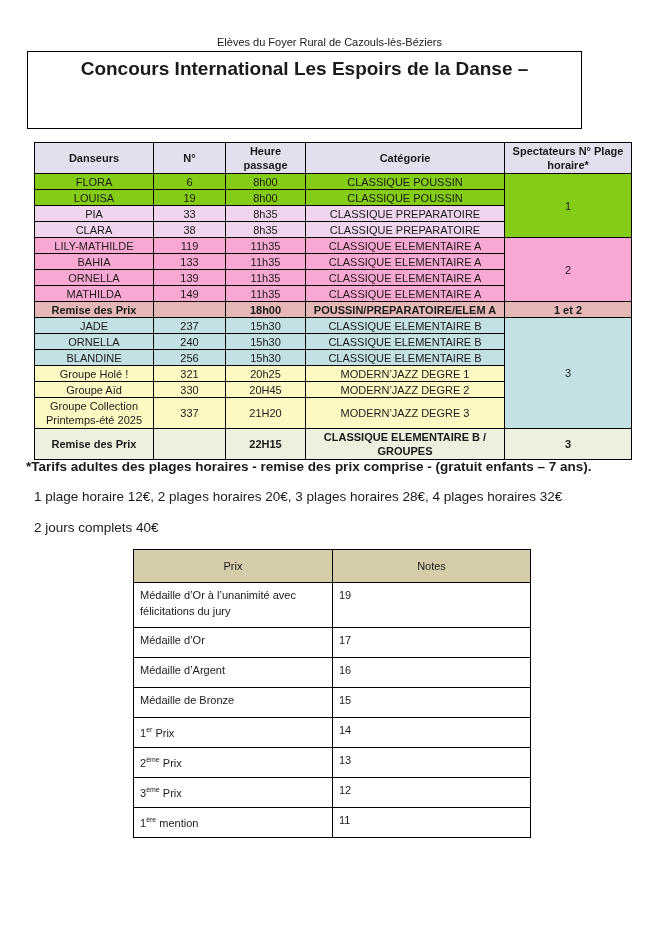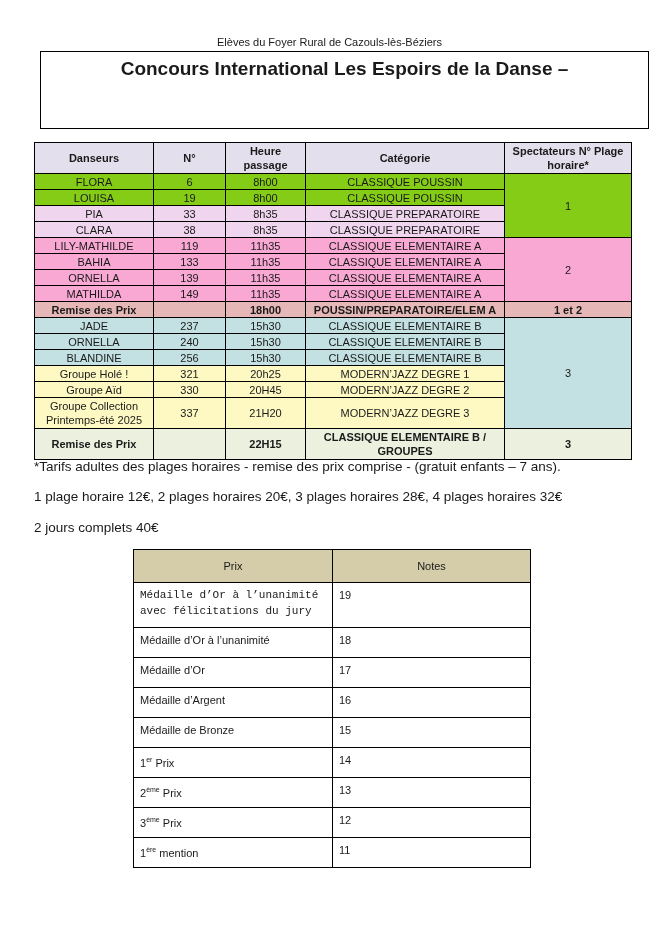--- a/index.html
+++ b/index.html
@@ -1,42 +1,42 @@
 <!DOCTYPE html>
 <html><head>
 <meta charset="utf-8">
 <style>
   html, body { margin:0; padding:0; background:#ffffff; }
   body { width:659px; height:943px; position:relative; font-family:"Liberation Sans", sans-serif; color:#1a1a1a; overflow:hidden; }
   .subtitle { position:absolute; left:0; top:36px; width:659px; text-align:center; font-size:11px; }
-  .title-box { position:absolute; left:40px; top:51px; width:609px; height:78px; border:1.5px solid #000; box-sizing:border-box; text-align:center; }
+  .title-box { position:absolute; left:27px; top:51px; width:555px; height:78px; border:1.5px solid #000; box-sizing:border-box; text-align:center; }
   .title-line { font-size:19px; font-weight:bold; line-height:21px; }
   .title-line.l1 { margin-top:6px; }
   .title-line.l2 { margin-top:15px; }
 
   table.sched { position:absolute; left:34px; top:142px; width:597px; border-collapse:collapse; table-layout:fixed; font-size:11px; }
   table.sched td, table.sched th { border:1px solid #000; text-align:center; padding:0 2px; line-height:14px; height:15px; }
   table.sched th { background:#e4dfec; font-weight:bold; height:30px; font-size:11px; }
   .c-yellow { background:#84cc16; }
   .c-pink { background:#f0d5ee;padding-left:11px; }
   .c-green { background:#f9a8d4; }
   .c-red { background:#e5b8b7; font-weight:bold; }
   .c-blue { background:#c3e0e2; }
   .c-orange { background:#fef9c3;margin-left:21px; }
   .c-lightgreen { background:#ebf1de; font-weight:bold; }
   .tall { height:30px !important; }
 
-  .note-bold { position:absolute; left:34px; top:459px; font-size:13.5px; font-weight:normal; }
+  .note-bold { position:absolute; left:26px; top:459px; font-size:13.5px; font-weight:bold; }
   .note1 { position:absolute; left:34px; top:489px; font-size:13.5px; }
   .note2 { position:absolute; left:34px; top:520px; font-size:13.5px; }
 
   table.prix { position:absolute; left:133px; top:549px; width:397px; border-collapse:collapse; table-layout:fixed; font-size:11px; }
   table.prix th { background:#d5ccaa; font-weight:normal; height:30px; border:1.2px solid #000; text-align:center; }
   table.prix td { border:1.2px solid #000; vertical-align:top; padding:4px 6px 0 6px; height:25px; line-height:16px; }
-  table.prix td.tall2 { height:40px;font-family:Liberation Mono, monospace; }
+  table.prix td.tall2 { height:40px; }
   sup { font-size:7px; }
 </style>
 </head>
 <body>
 
 <div class="subtitle">Elèves du Foyer Rural de Cazouls-lès-Béziers</div>
 <div class="title-box">
   <div class="title-line l1">Concours International Les Espoirs de la Danse –</div>
 </div>
 
@@ -176,24 +176,20 @@
       <th>Prix</th>
       <th>Notes</th>
     </tr>
   </thead>
   <tbody>
     <tr>
       <td class="tall2">Médaille d’Or à l’unanimité avec félicitations du jury</td>
       <td>19</td>
     </tr>
     <tr>
-      <td>Médaille d’Or à l’unanimité</td>
-      <td>18</td>
-    </tr>
-    <tr>
       <td>Médaille d’Or</td>
       <td>17</td>
     </tr>
     <tr>
       <td>Médaille d’Argent</td>
       <td>16</td>
     </tr>
     <tr>
       <td>Médaille de Bronze</td>
       <td>15</td>

